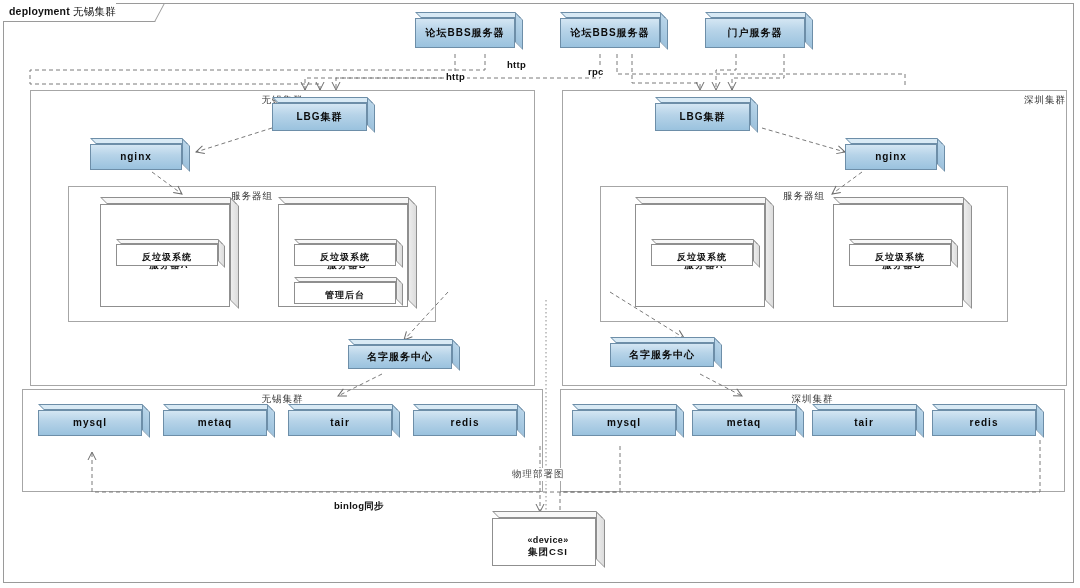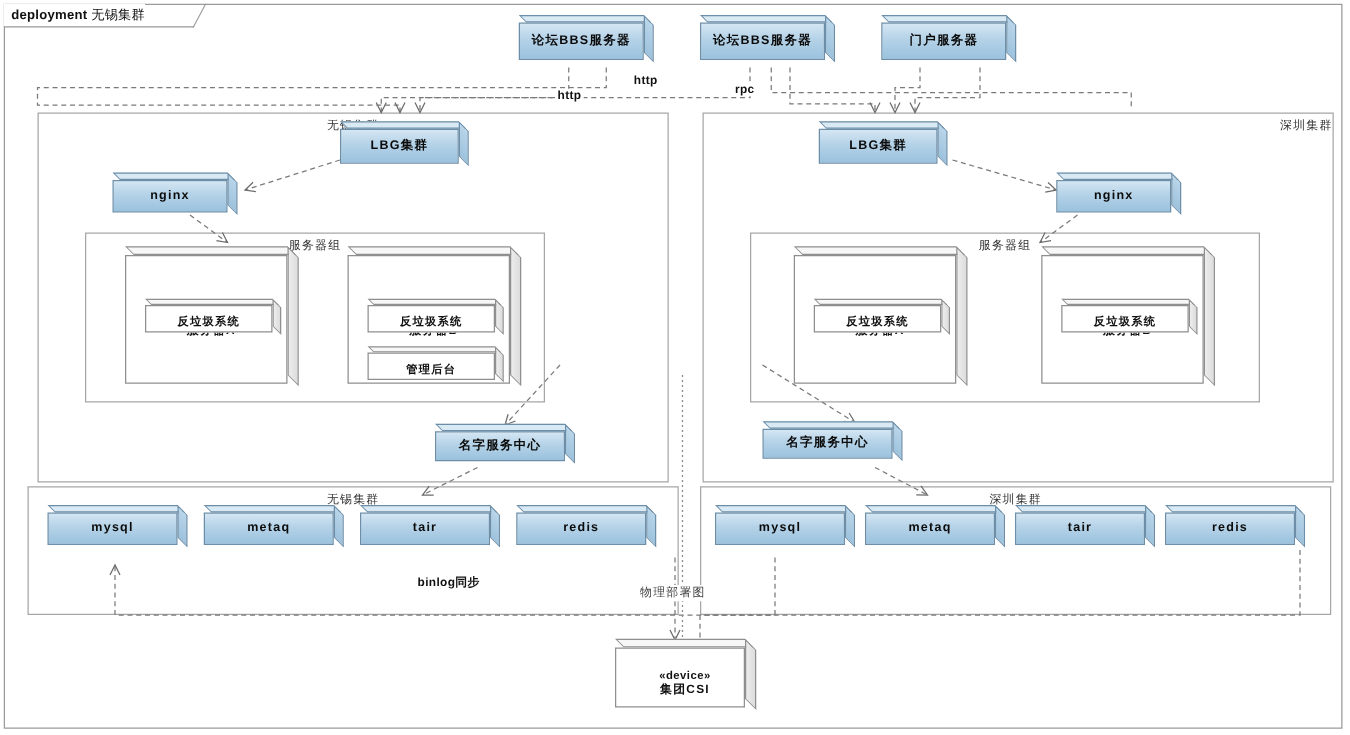--- a/index.html
+++ b/index.html
@@ -236,21 +236,21 @@
     </g>
     <g stroke="#8a8a8a" stroke-width="1" fill="none" stroke-dasharray="1.5,2.5">
 
       <path d="M546,300 L546,512"></path>
     </g>
   </svg>
 
   <div class="edge-label" style="left:505px; top:59px;">http</div>
   <div class="edge-label" style="left:444px; top:71px;">http</div>
   <div class="edge-label" style="left:586px; top:66px;">rpc</div>
-  <div class="edge-label" style="left:332px; top:460px;">binlog同步</div>
+  <div class="edge-label" style="left:332px; top:500px;">binlog同步</div>
   <div class="edge-label plain" style="left:510px; top:468px;">物理部署图</div>
 
   <div class="node3d" style="left:415px; top:18px; width:100px; height:30px;">
     <div class="capTop" style="left:6px; top:-6px; width:100px; height:6px; transform:skewX(45deg); transform-origin:bottom left;"></div>
     <div class="side" style="left:100px; top:-6px; width:8px; height:30px; transform:skewY(45deg); transform-origin:top left;"></div>
     <div class="face" style="top:0;">
       <span class="node-label">论坛BBS服务器</span>
     </div>
   </div>
 

